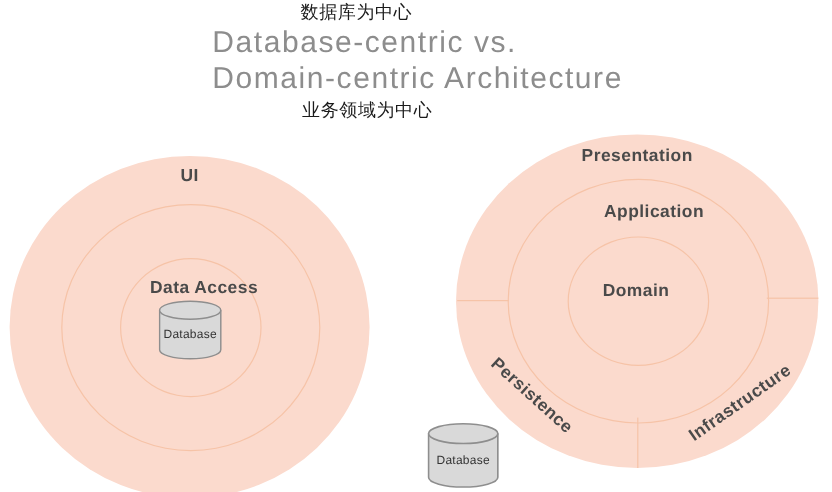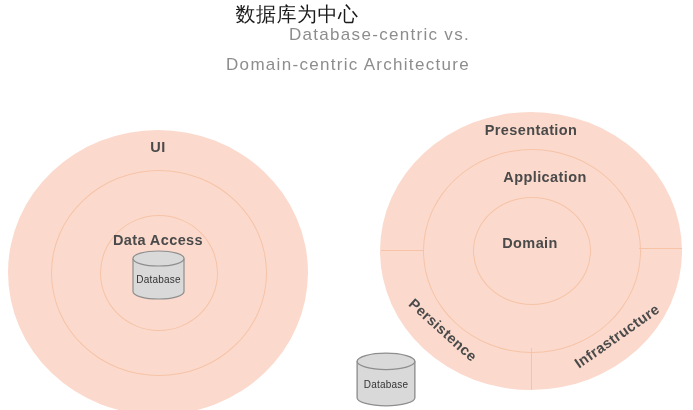--- a/index.html
+++ b/index.html
@@ -10,32 +10,32 @@
   .canvas {
     position:relative;
     width:693px; height:410px;
     background:#ffffff;
     overflow:hidden;
   }
   
   .zh-label {
     position:absolute;
     transform:translateX(-50%);
-    font-size:20px;
+    font-size:15px;
     font-weight:500;
     color:#1b1b1b;
     white-space:nowrap;
     letter-spacing:0.5px;
   }
   .main-title {
     position:absolute;
     left:348px; top:20px;
     transform:translateX(-50%);
-    text-align:right;
-    font-size:17px;
+    text-align:left;
+    font-size:25px;
     font-weight:300;
     color:#8d8d8d;
     line-height:30px;
     letter-spacing:1.3px;
     white-space:nowrap;
   }
   
   .ellipse {
     position:absolute;
     border-radius:50%;
@@ -83,28 +83,29 @@
 
 <div class="canvas">
 
   <div class="zh-label" style="left:297px; top:1px;">数据库为中心</div>
 
   <div class="main-title">
     <div>Database-centric vs.</div>
     <div>Domain-centric Architecture</div>
   </div>
 
+  <div class="zh-label" style="left:306px; top:83px;">业务领域为中心</div>
 
   <div style="position:absolute; inset:0;margin-top:18px;">
     <div class="ellipse fill" style="left:8px; top:112px; width:300px; height:285px;"></div>
     <div class="ellipse ring" style="left:51px; top:152px; width:214px; height:204px;"></div>
     <div class="ellipse ring" style="left:100px; top:197px; width:116px; height:114px;"></div>
 
     <div class="ring-label" style="left:158px; top:129px;">UI</div>
-    <div class="ring-label" style="left:158px; top:222px;">Data Access</div>
+    <div class="ring-label" style="left:170px; top:222px;">Data Access</div>
 
     <div class="cylinder" style="left:132px; top:232px; width:53px; height:50px;">
       <svg width="53" height="50" viewBox="0 0 53 50">
         <path d="M 1 8.5 L 1 41.5 A 25.5 7.5 0 0 0 52 41.5 L 52 8.5" fill="#d9d9d9" stroke="#8e8e8e" stroke-width="1.2"></path>
         <ellipse cx="26.5" cy="8.5" rx="25.5" ry="7.5" fill="#d9d9d9" stroke="#8e8e8e" stroke-width="1.2"></ellipse>
       </svg>
       <div class="cyl-label">Database</div>
     </div>
   </div>
 

